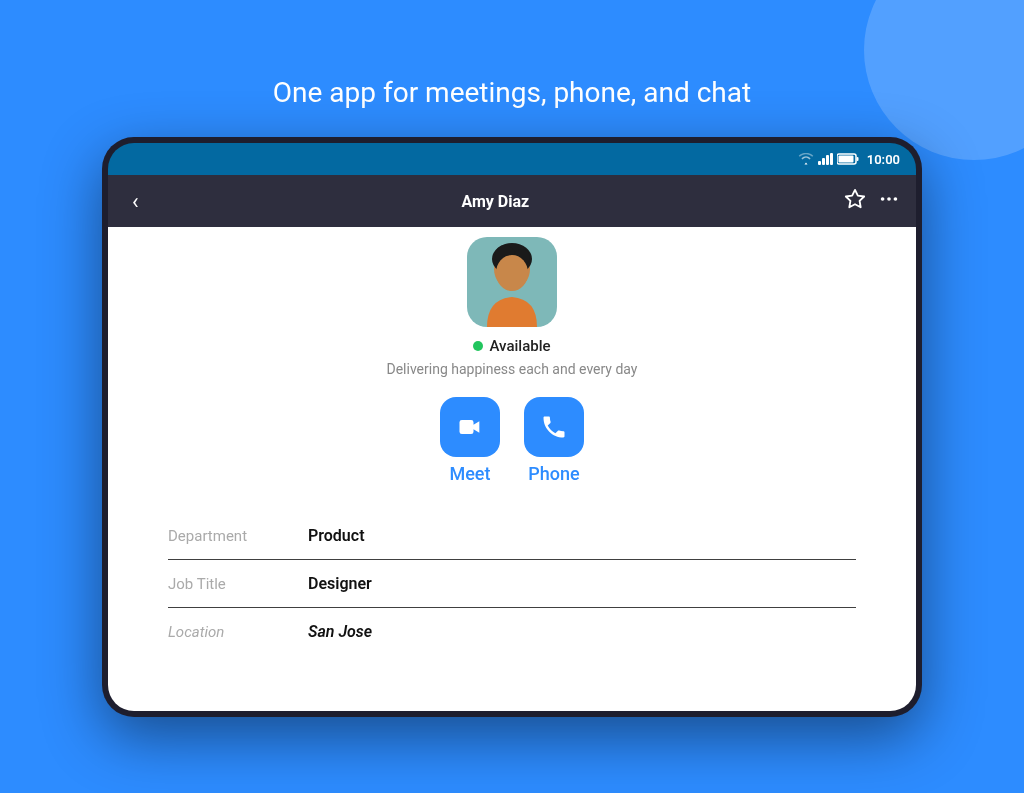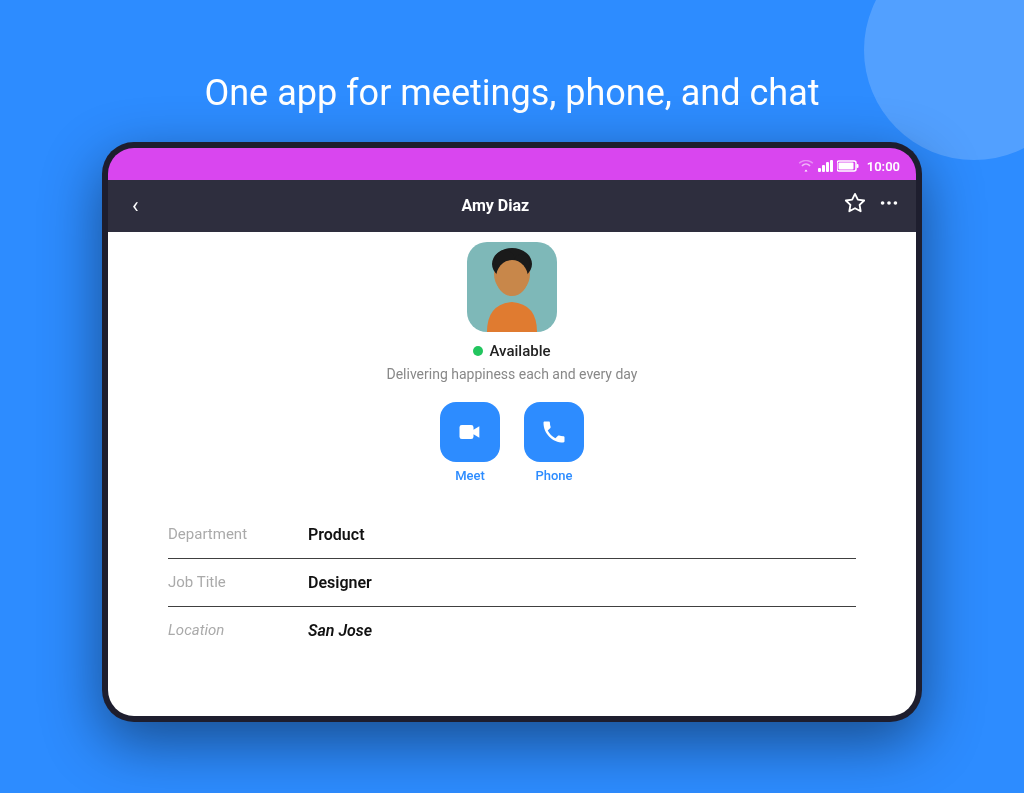--- a/index.html
+++ b/index.html
@@ -20,21 +20,21 @@
       top: -60px;
       right: -60px;
       width: 220px;
       height: 220px;
       border-radius: 50%;
       background: rgba(255,255,255,0.18);
       pointer-events: none;
     }
     .headline {
       color: #fff;
-      font-size: 36px;
+      font-size: 28px;
       font-weight: 400;
       margin-bottom: 28px;
       text-align: center;
       z-index: 1;
     }
     .tablet {
       width: 820px;
       height: 580px;
       background: #1e1e2e;
       border-radius: 32px;
@@ -48,25 +48,25 @@
     .tablet-inner {
       flex: 1;
       display: flex;
       flex-direction: column;
       margin: 6px;
       border-radius: 26px;
       overflow: hidden;
     }
     
     .status-bar {
-      background: #d946ef;
-      display: flex;
-      align-items: flex-end;
+      background: #0369a1;
+      display: flex;
+      align-items: center;
       justify-content: flex-end;
-      padding: 6px 16px;
+      padding: 0 16px;
       height: 32px;
     }
     .status-icons {
       display: flex;
       align-items: center;
       gap: 4px;
       color: #fff;
       font-size: 12px;
     }
     .signal-bars {
@@ -175,21 +175,21 @@
       background: #2d8cff;
       border-radius: 16px;
       display: flex;
       align-items: center;
       justify-content: center;
       color: #fff;
       font-size: 26px;
     }
     .action-label {
       color: #2d8cff;
-      font-size: 13px;
+      font-size: 18px;
       font-weight: 500;
     }
     .info-table {
       width: 100%;
       padding: 0 60px;
     }
     .info-row {
       display: flex;
       align-items: center;
       padding: 14px 0;

